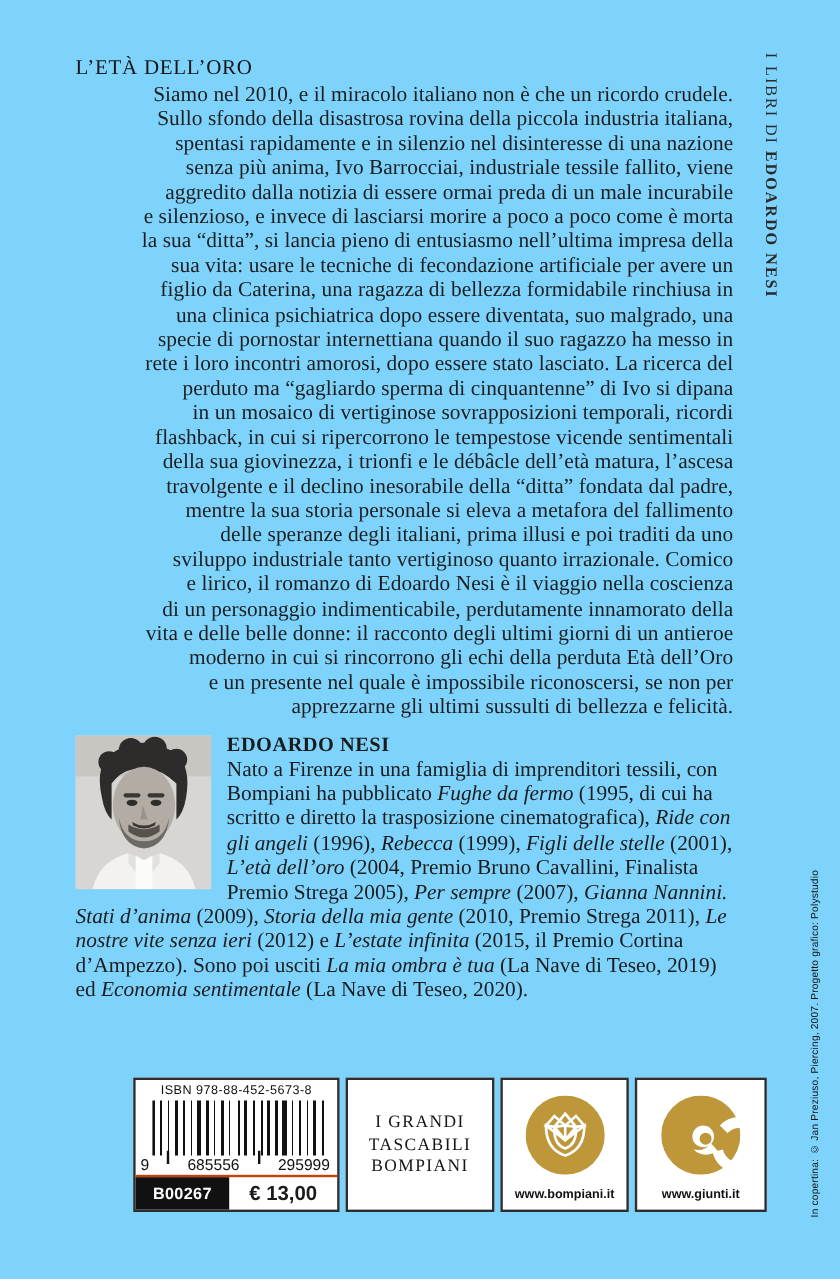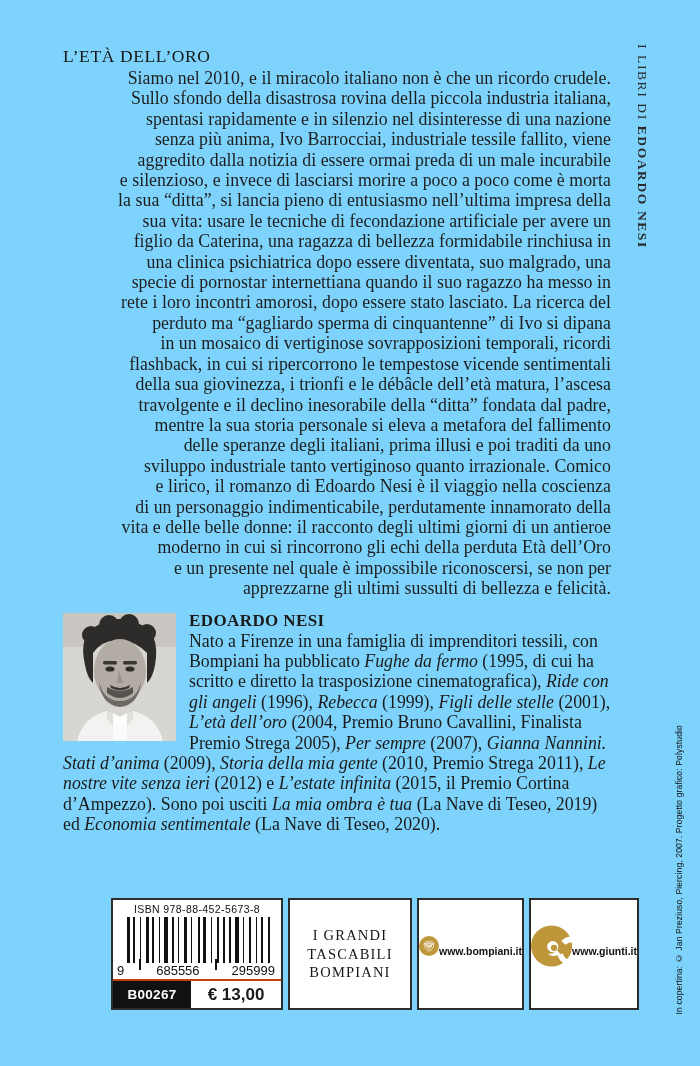--- a/index.html
+++ b/index.html
@@ -54,21 +54,21 @@
   .price-cell {
     flex:1; display:flex; align-items:center; justify-content:center;
     font-family:"Liberation Sans", sans-serif; font-weight:bold; font-size:17px;border-radius:11px;
   }
   .imprint-box {
     width:124px; display:flex; align-items:center; justify-content:center;
     text-align:center; font-size:14.5px; letter-spacing:1.2px; line-height:18.5px;
     white-space:pre-line; color:#161616;
   }
   .logo-box {
-    width:107px; display:flex; flex-direction:row; align-items:center;
+    width:107px; display:flex; flex-direction:column; align-items:center;
     justify-content:flex-end; padding-bottom:7px;
   }
   .logo-box .logo { margin-bottom:10px; }
   .logo-url {
     font-family:"Liberation Sans", sans-serif; font-weight:bold; font-size:10.5px;
     color:#111;
   }
   .giunti-box { width:110px; }
 
   

